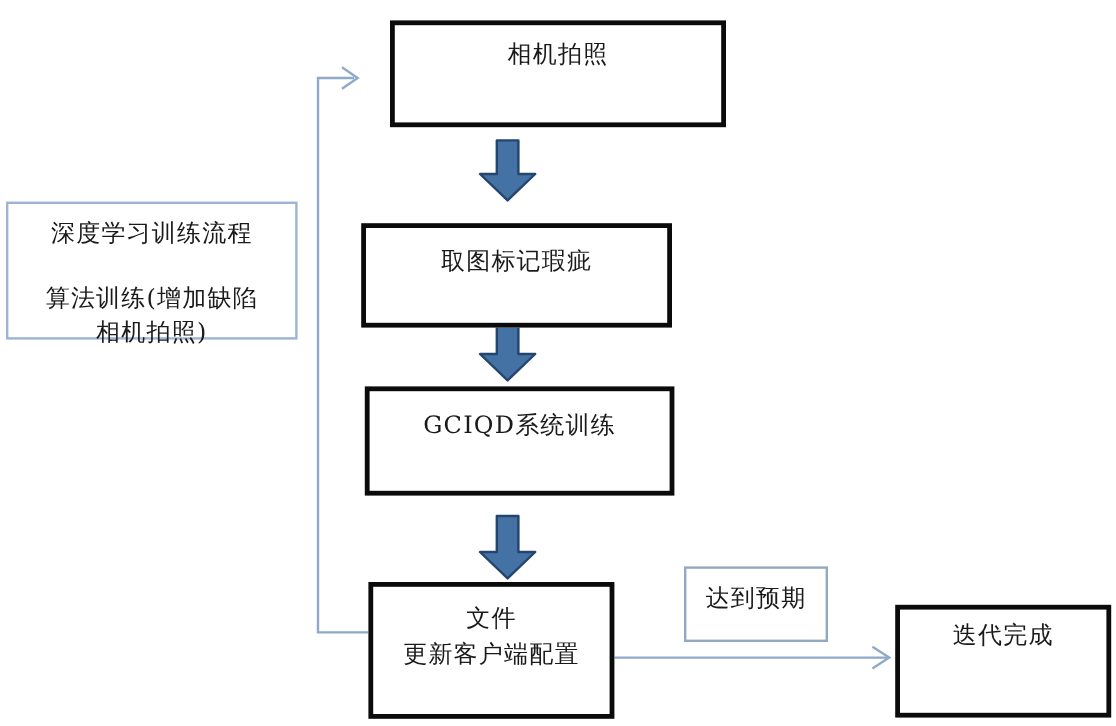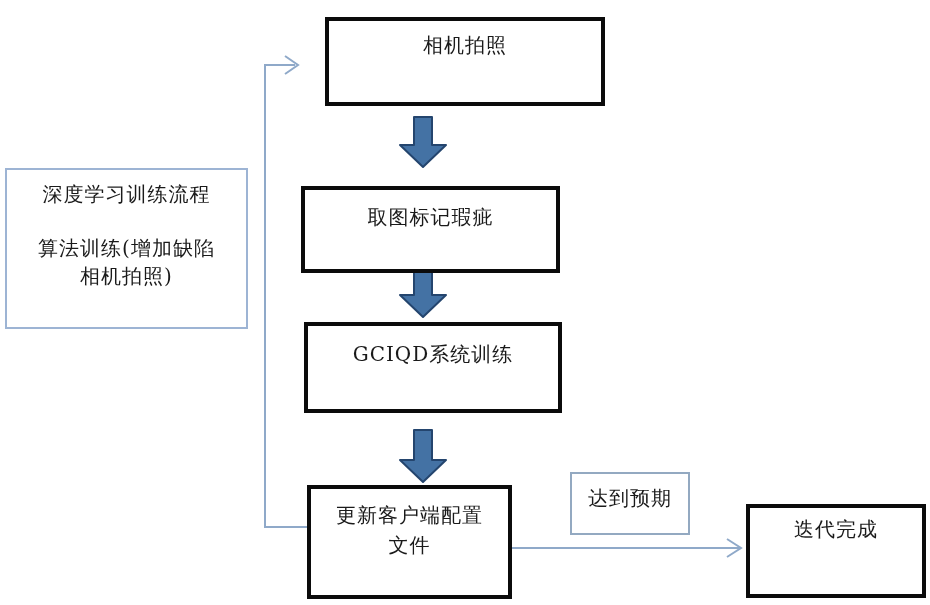--- a/index.html
+++ b/index.html
@@ -30,21 +30,21 @@
   .camera-box  { left: 301px; top: 17px;  width: 280px; height: 89px;  padding-top: 9px; margin-left: 24px; }
   .mark-box    { left: 301px; top: 170px; width: 259px; height: 87px;  padding-top: 12px; margin-top: 16px; }
   .train-box   { left: 304px; top: 322px; width: 258px; height: 91px;  padding-top: 13px; }
   .update-box  { left: 307px; top: 485px; width: 205px; height: 114px; padding-top: 11px; }
   .done-box    { left: 746px; top: 504px; width: 180px; height: 94px;  padding-top: 6px; }
   .expected-box {
     left: 570px; top: 472px; width: 120px; height: 63px;
     border: 2px solid #93a9c1; padding-top: 9px;
   }
   .legend-box {
-    left: 5px; top: 168px; width: 243px; height: 161px;
+    left: 5px; top: 168px; width: 243px; height: 115px;
     border: 2px solid #9db4d4; padding-top: 10px;
     line-height: 28px;
   }
   .legend-gap { height: 26px; }
   .wrap-lines span { display: block; }
 </style>
 </head>
 <body>
 
 <div class="canvas">
@@ -75,22 +75,22 @@
 
   <div class="node thick-border mark-box">
     <span>取图标记瑕疵</span>
   </div>
 
   <div class="node thick-border train-box">
     <span>GCIQD系统训练</span>
   </div>
 
   <div class="node thick-border update-box wrap-lines">
+    <span>文件</span>
     <span>更新客户端配置</span>
-    <span>文件</span>
   </div>
 
   <div class="node expected-box">
     <span>达到预期</span>
   </div>
 
   <div class="node thick-border done-box">
     <span>迭代完成</span>
   </div>
 

